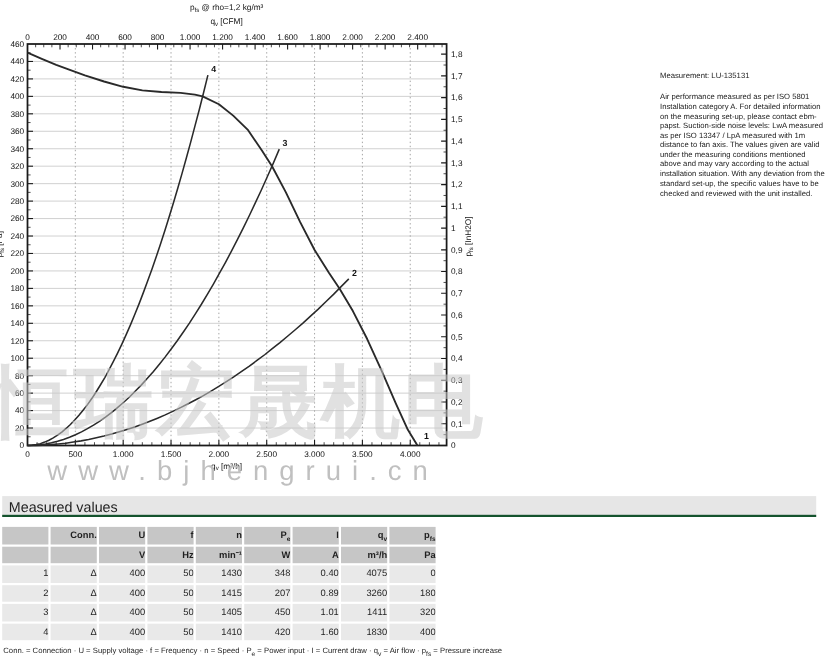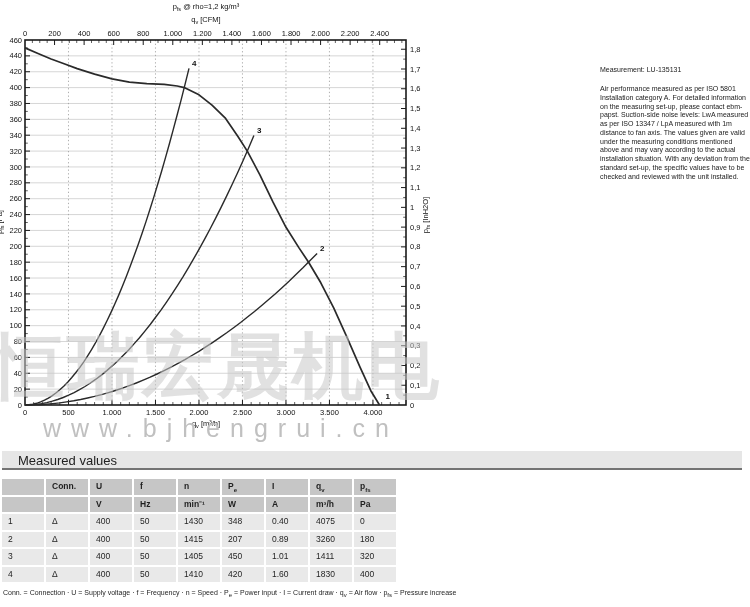--- a/index.html
+++ b/index.html
@@ -6,25 +6,25 @@
   body{width:750px;height:607px;font-family:"Liberation Sans",sans-serif;position:relative;overflow:hidden;}
   .page{position:relative;width:750px;height:607px;background:#fff;}
   #chart{position:absolute;left:0;top:0;}
   .wm-cjk{position:absolute;left:-8px;top:326px;width:448px;height:84px;font-size:72px;line-height:80px;
           color:#c9c9c9;opacity:.55;letter-spacing:3px;white-space:nowrap;overflow:hidden;pointer-events:none;font-weight:bold;}
   .wm-url{position:absolute;left:4px;top:411px;width:446px;height:34px;font-size:25px;line-height:34px;
           color:#c0c0c0;letter-spacing:10px;white-space:nowrap;overflow:hidden;pointer-events:none;margin-left:39px;}
   .meas{position:absolute;left:600px;top:66px;width:150px;font-size:7px;color:#1a1a1a;}
   .meas .mlabel{margin:0 0 12px 0;}
   .meas .note{line-height:1.25;}
-  .bar{position:absolute;left:2px;top:451px;width:740px;height:19px;background:#e6e6e6;border-bottom:2px solid #737373;
-       font-size:13px;color:#222;line-height:19px;padding-left:16px;box-sizing:border-box;}
+  .bar{position:absolute;left:2px;top:451px;width:740px;height:19px;background:#e6e6e6;border-bottom:2px solid #14532d;
+       font-size:13px;color:#222;line-height:19px;padding-left:6px;box-sizing:border-box;}
   .tbl{position:absolute;left:2px;top:479px;display:grid;grid-template-columns:repeat(9,42px);gap:2px;
        font-size:8.5px;color:#1f1f1f;}
-  .cell{height:15.5px;line-height:15.5px;padding-left:6px;background:#e9e9e9;overflow:hidden;white-space:nowrap;}
+  .cell{height:15.5px;line-height:15.5px;padding-left:6px;background:#e9e9e9;overflow:hidden;white-space:nowrap;text-align:right;}
   .cell.head{background:#c6c6c6;font-weight:bold;}
   .cell sub,.foot sub{font-size:6px;}
   .foot{position:absolute;left:3px;top:589px;font-size:7px;color:#1f1f1f;white-space:nowrap;}
 </style>
 </head>
 <body>
 
 <div class="page">
 
   <svg id="chart" width="446" height="450" viewBox="0 0 446 450">

